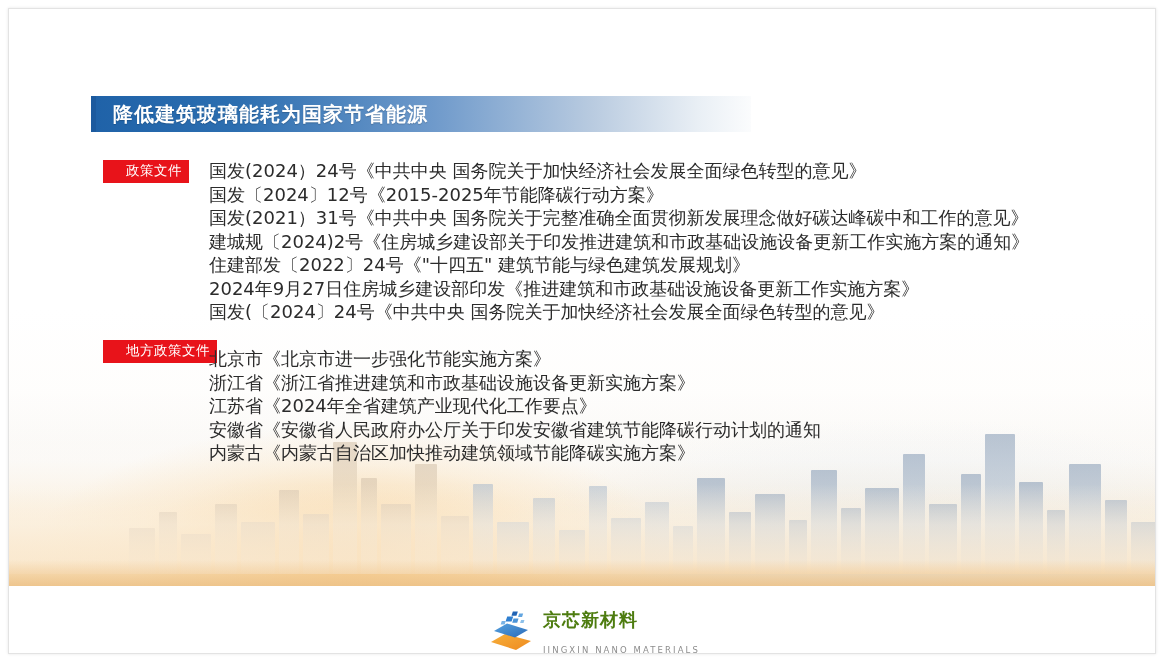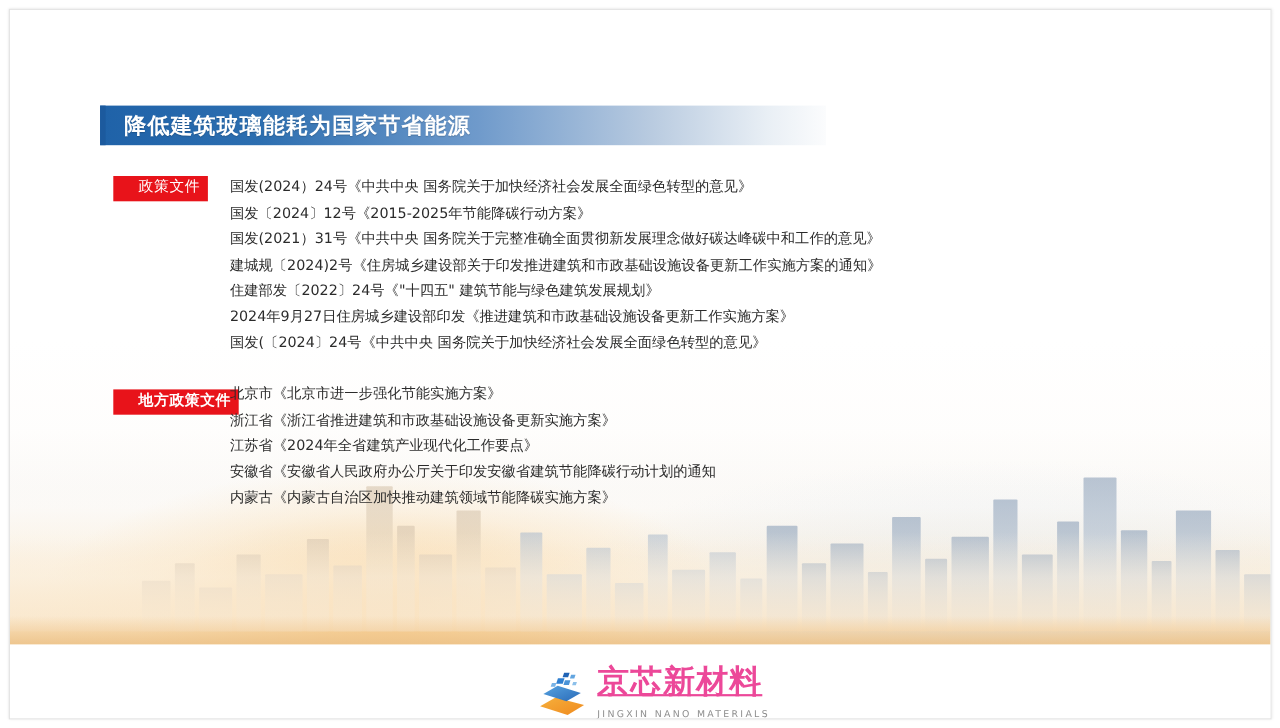--- a/index.html
+++ b/index.html
@@ -88,42 +88,42 @@
   
   .badge{
     position:absolute;
     background:#e8131a;color:#ffffff;
     font-size:13.5px;font-weight:normal;
     padding:3px 7px 4px 23px;
     white-space:nowrap;line-height:1.15;
     letter-spacing:.5px;
   }
   #badge-policy{left:94px;top:151px;}
-  #badge-local{left:94px;top:345px;font-weight:bold;}
+  #badge-local{left:94px;top:331px;}
 
   
   .doc-list{
     position:absolute;left:200px;
-    font-size:13px;color:#2b2b2b;
+    font-size:18px;color:#2b2b2b;
     line-height:23.5px;white-space:nowrap;
   }
   #policy-list{top:150px;}
   #local-list{top:338px;}
   .doc-line{height:23.5px;}
 
   
   .logo{
     position:absolute;left:479px;top:598px;
     display:flex;align-items:center;gap:9px;
   }
   .logo-mark{position:relative;width:46px;height:42px;flex:0 0 auto;}
   .logo-text{display:flex;flex-direction:column;justify-content:center;}
   .logo-cn{
-    font-size:29px;font-weight:bold;color:#ec4899;letter-spacing:1px;
-    line-height:25px;white-space:nowrap;text-decoration:underline;
+    font-size:18px;font-weight:bold;color:#4d7c0f;letter-spacing:1px;
+    line-height:25px;white-space:nowrap;
   }
   .logo-en{
     font-size:8.5px;color:#8d8d8d;letter-spacing:2.1px;
     line-height:11px;white-space:nowrap;margin-top:13px;
   }
 </style>
 </head>
 <body>
 
 <div class="screen">

